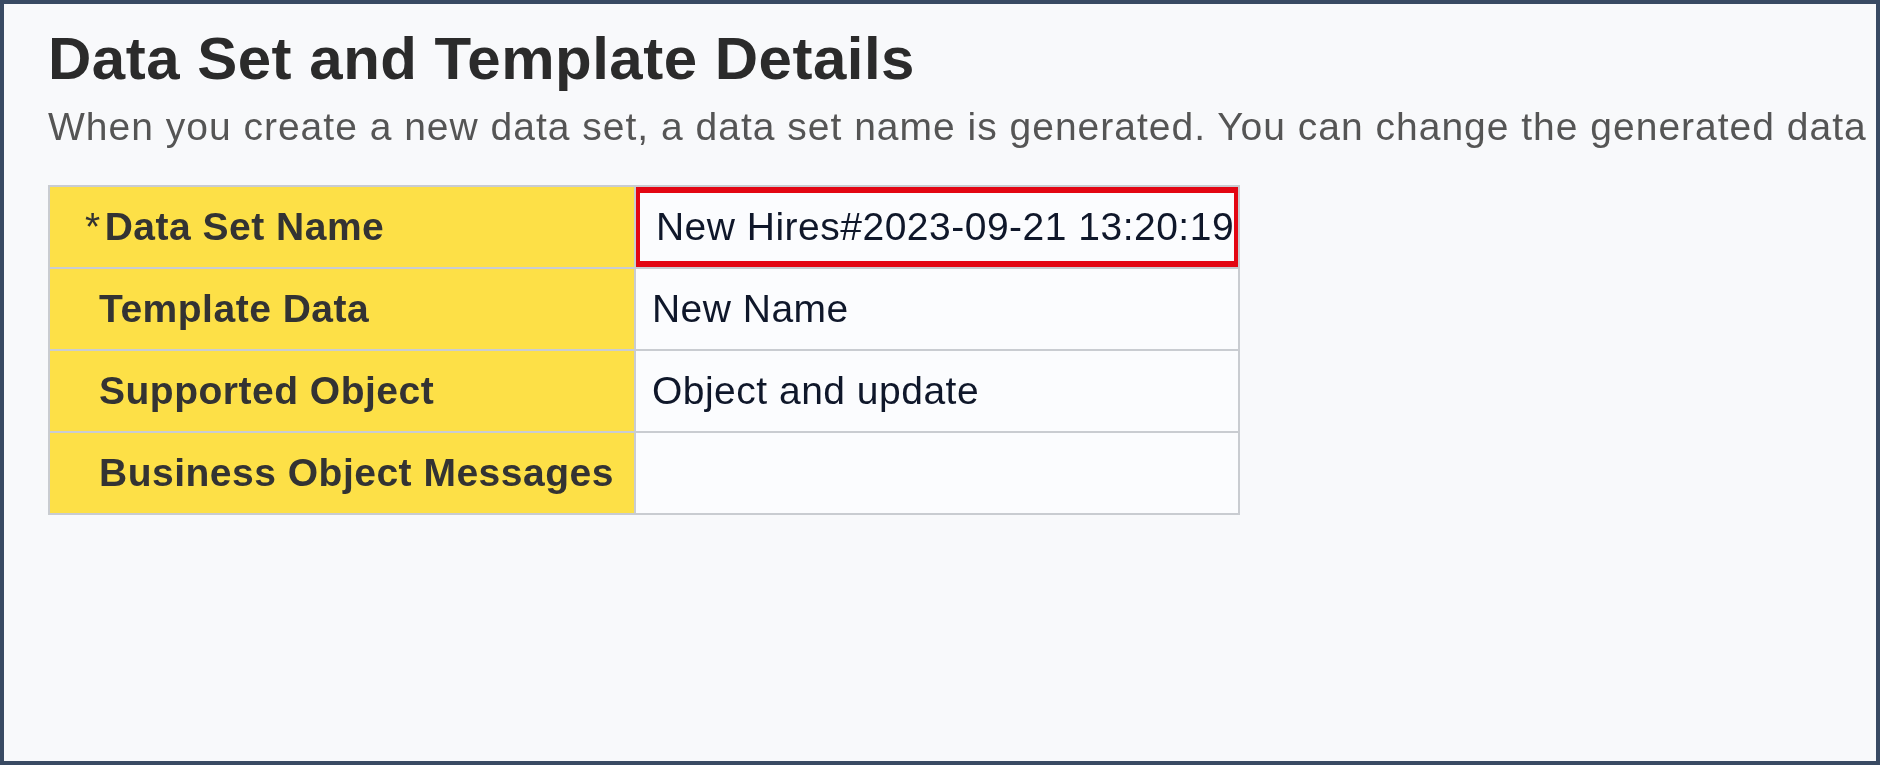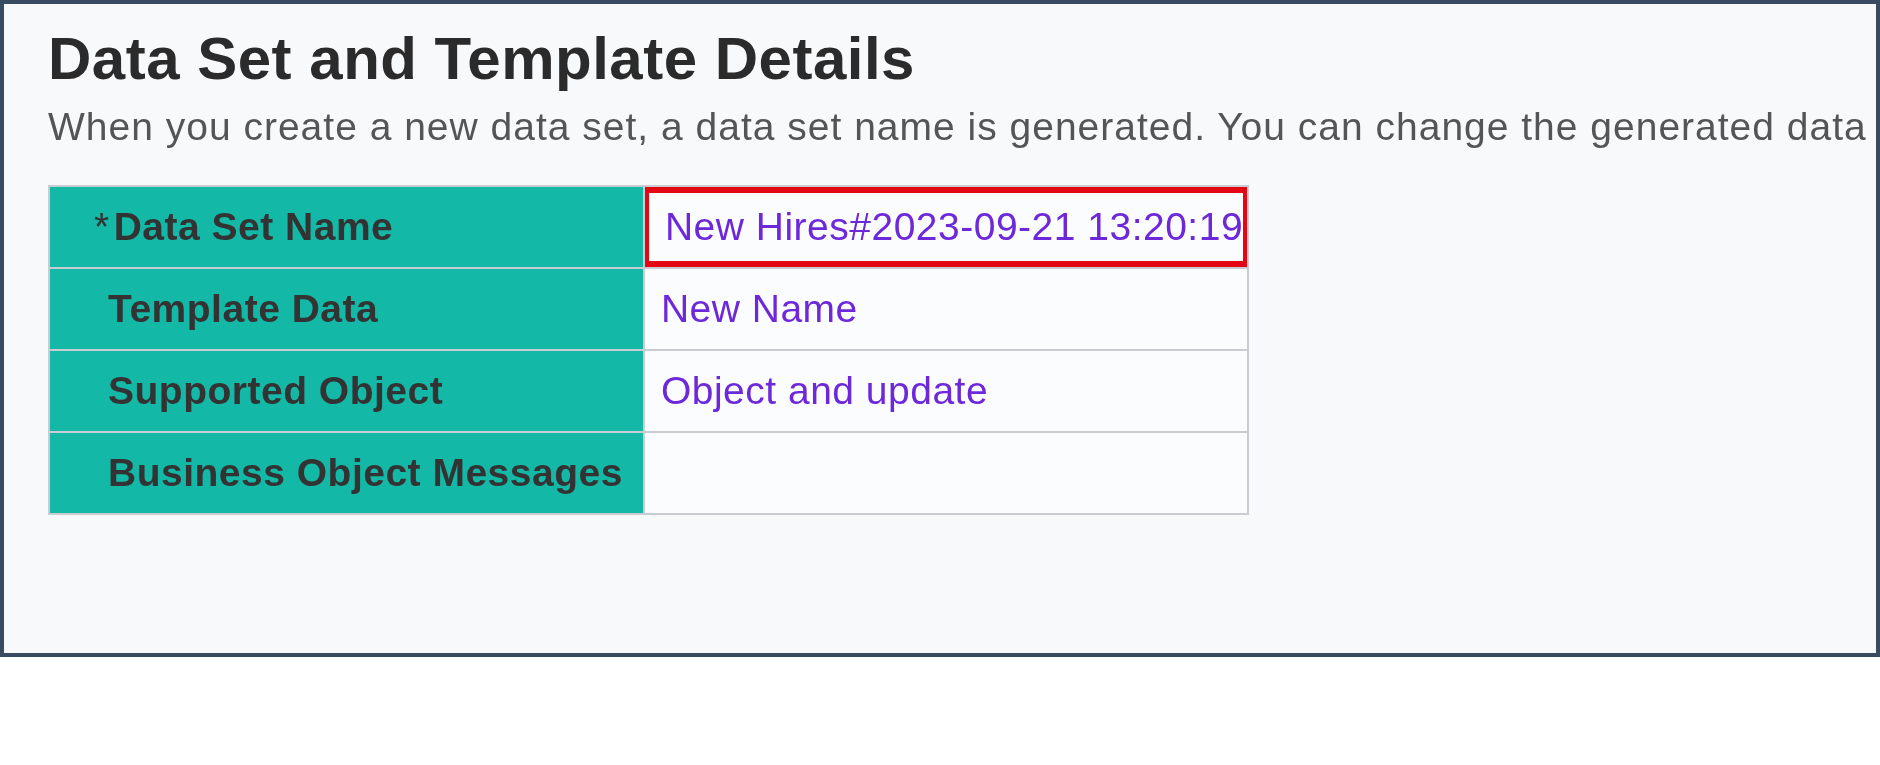--- a/index.html
+++ b/index.html
@@ -6,21 +6,21 @@
     margin: 0;
     padding: 0;
     width: 1880px;
     height: 765px;
     background: #ffffff;
     overflow: hidden;
   }
   .frame {
     box-sizing: border-box;
     width: 1880px;
-    height: 657px;
+    height: 765px;
     border: 4px solid #394a63;
     background: #f8f9fb;
     padding: 20px 0 0 44px;
     font-family: Arial, Helvetica, sans-serif;
     color: #4a4a4a;
     overflow: hidden;
     white-space: nowrap;
   }
   .heading {
     font-size: 60px;
@@ -42,29 +42,29 @@
   table.details td {
     border: 2px solid #c9ccd1;
     height: 82px;
     vertical-align: middle;
     font-size: 39px;
     letter-spacing: 0.5px;
     box-sizing: border-box;
   }
   td.label {
     width: 570px;
-    background: #14b8a6;
+    background: #fde047;
     color: #333333;
     font-weight: 700;
-    padding: 0 20px 0 44px;
+    padding: 0 20px 0 35px;
   }
   td.value {
     width: 570px;
     background: #fbfcfe;
-    color: #6d28d9;
+    color: #0f172a;
     padding: 0 20px 0 16px;
   }
   .req-marker {
     font-weight: 400;
     color: #333333;
     padding-right: 4px;
   }
   .indent {
     padding-left: 14px;
     display: inline-block;

